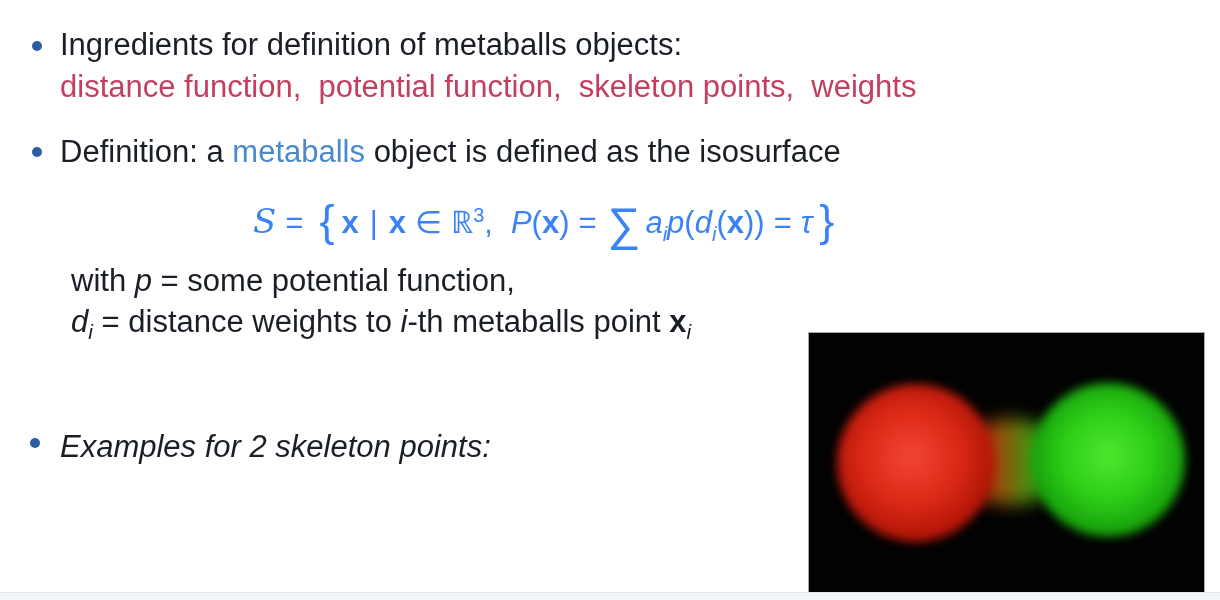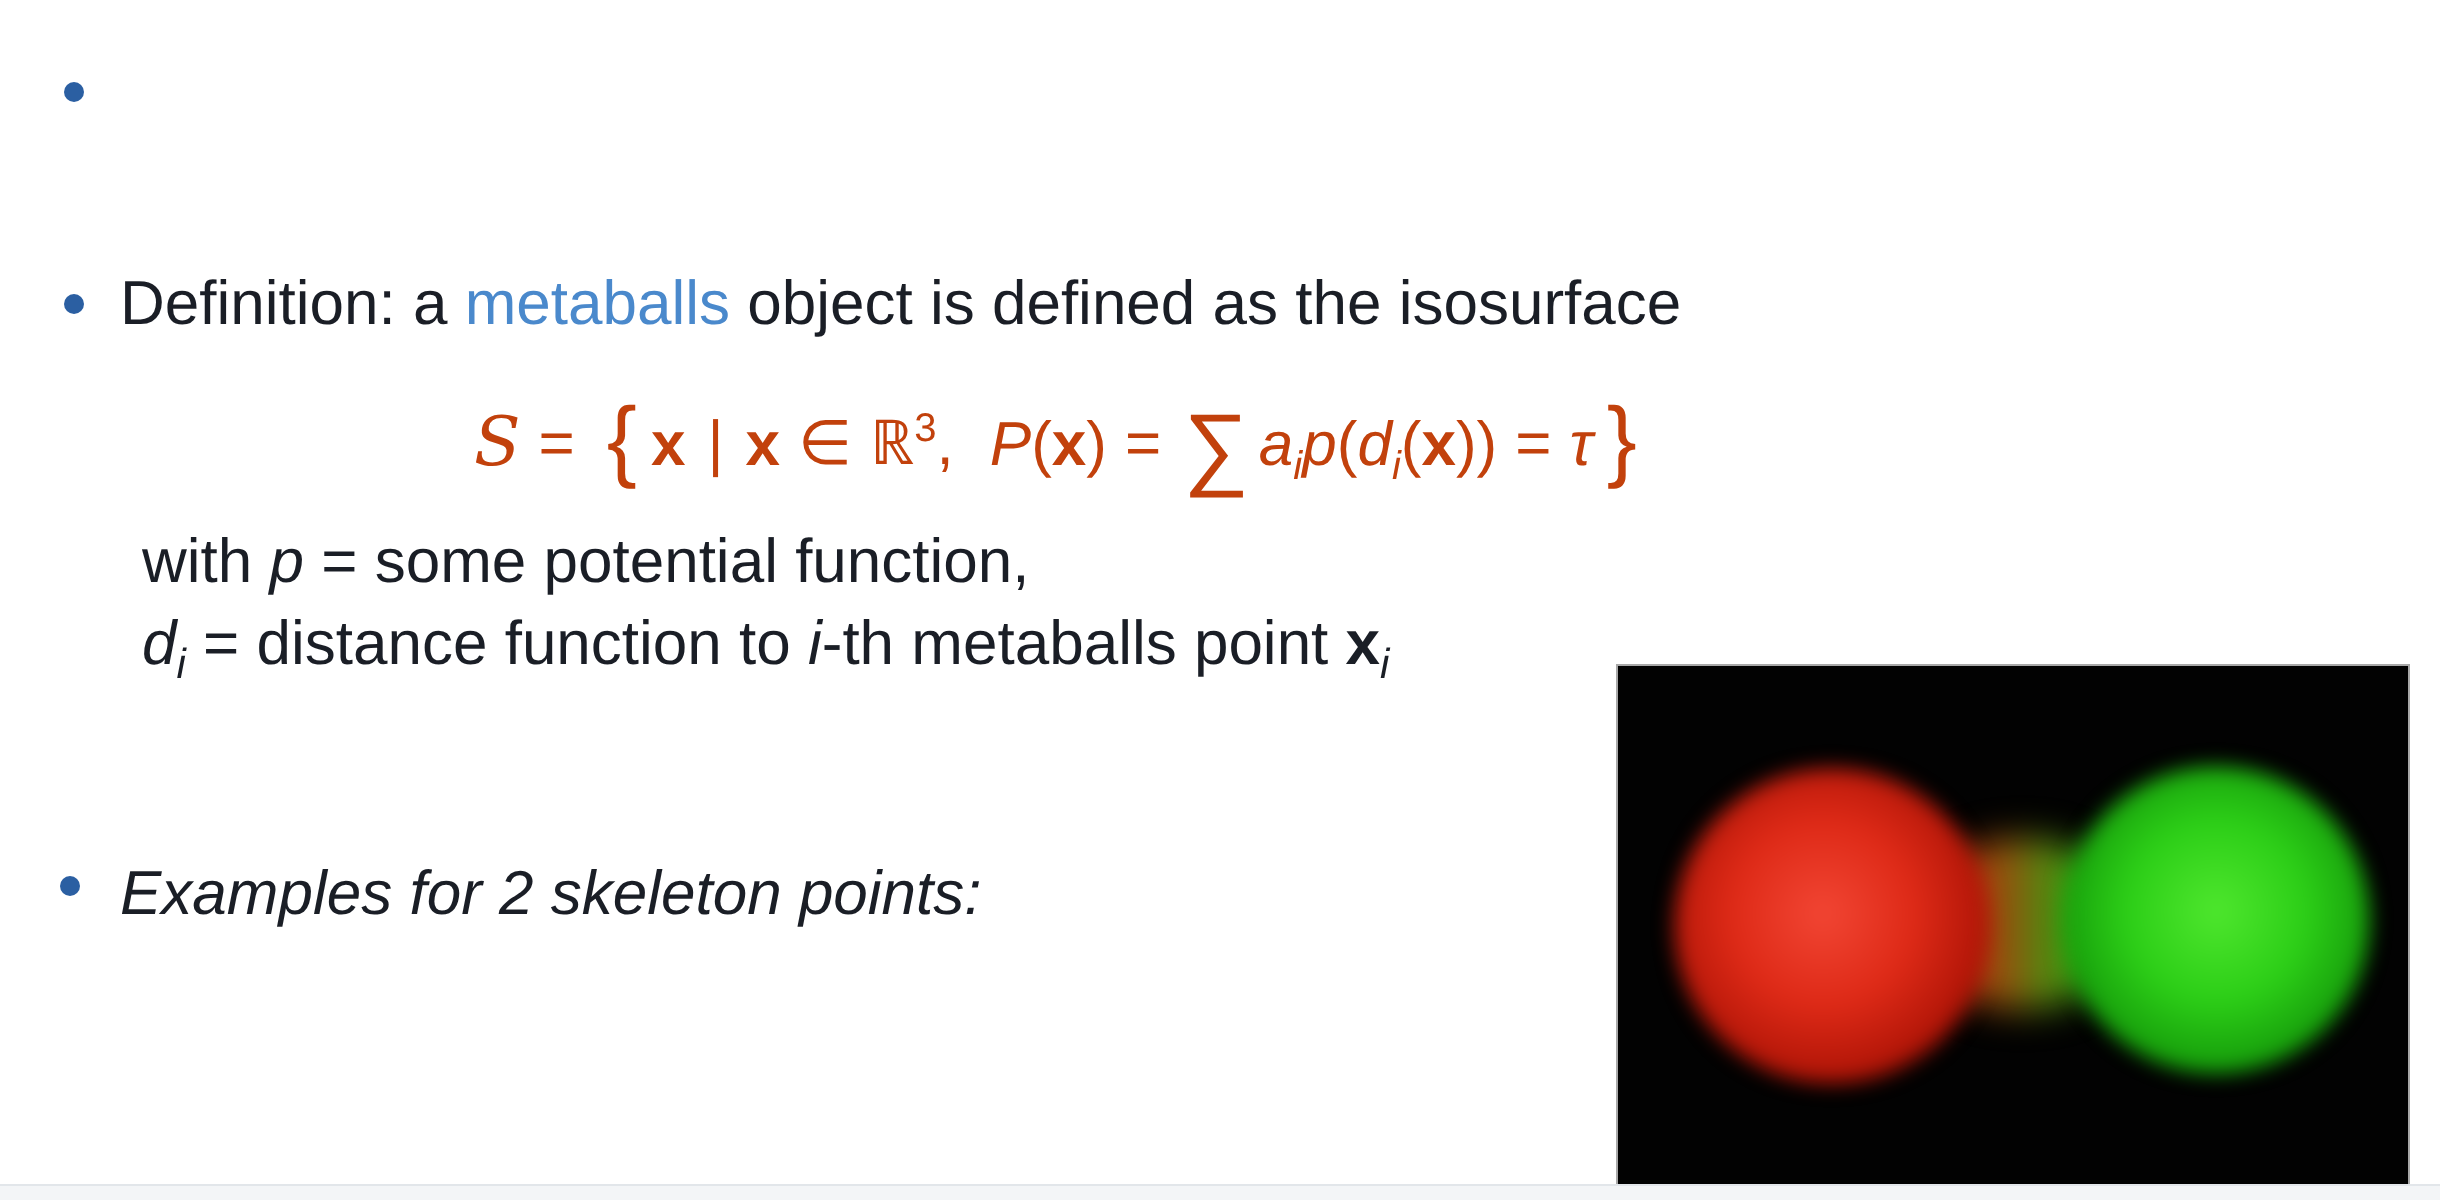--- a/index.html
+++ b/index.html
@@ -19,22 +19,22 @@
   #bullet2 { left:60px; top:131px; line-height:42px;text-align:center; }
   #bullet2 .kw { color:#4a89cc; }
 
   #notes { left:71px; top:260px; line-height:41px; }
   .var { font-style:italic; }
   .vec { font-weight:bold; font-style:normal; }
   sub.var, sub.vec { font-size:21px; }
 
   #bullet3 { left:60px; top:426px; line-height:42px;font-style:italic; }
 
-  .formula { position:absolute; left:237px; top:189px; line-height:52px;
-             font-size:31px; color:#c2410c; white-space:nowrap; }
+  .formula { position:absolute; left:253px; top:189px; line-height:52px;
+             font-size:31px; color:#3b82f6; white-space:nowrap; }
   .formula .scrS { font-family:"DejaVu Serif", serif; font-style:italic; font-size:34px; }
   .formula .op { margin:0 9px; }
   .formula .brace { font-size:45px; font-weight:300; vertical-align:-3px; margin:0 7px; }
   .formula .bar { margin:0 11px; }
   .formula .comma { margin-right:18px; }
   .formula .sum { font-size:46px; vertical-align:-7px; margin:0 5px 0 2px; }
   .formula sub { font-size:20px; }
   .formula .reals sup { font-size:20px; }
 
   .metaballs { position:absolute; left:808px; top:332px; width:395px; height:259px;
@@ -52,33 +52,37 @@
 
   .bottom-strip { position:absolute; left:0; bottom:0; width:1220px; height:7px;
     background:#f3f5f7; border-top:1px solid #e2e6ea; }
 </style>
 </head>
 <body>
 
 <div class="slide">
 
   <span class="dot" id="dot1"></span>
+  <div class="textline" id="bullet1">
+    <div>Ingredients for definition of metaballs objects:</div>
+    <div class="sub">distance function,  potential function,  skeleton points,  weights</div>
+  </div>
 
   <span class="dot" id="dot2"></span>
   <div class="textline" id="bullet2">
     <span>Definition: a </span><span class="kw">metaballs</span><span> object is defined as the isosurface</span>
   </div>
 
   <div class="formula">
     <span class="scrS">S</span><span class="op">=</span><span class="brace">{</span><span class="vec">x</span><span class="bar">|</span><span class="vec">x</span><span class="op">∈</span><span class="reals"><span>ℝ</span><sup>3</sup></span><span class="comma">,</span><span class="var">P</span><span>(</span><span class="vec">x</span><span>)</span><span class="op">=</span><span class="sum">∑</span><span class="var">a</span><sub class="var">i</sub><span class="var">p</span><span>(</span><span class="var">d</span><sub class="var">i</sub><span>(</span><span class="vec">x</span><span>))</span><span class="op">=</span><span class="var">τ</span><span class="brace">}</span>
   </div>
 
   <div class="textline" id="notes">
     <div><span>with </span><span class="var">p</span><span> = some potential function,</span></div>
-    <div><span class="var">d</span><sub class="var">i</sub><span> = distance function to </span><span class="var">i</span><span>-th metaballs point </span><span class="vec">x</span><sub class="var">i</sub></div>
+    <div><span class="var">d</span><sub class="var">i</sub><span> = distance weights to </span><span class="var">i</span><span>-th metaballs point </span><span class="vec">x</span><sub class="var">i</sub></div>
   </div>
 
   <span class="dot" id="dot3"></span>
   <div class="textline" id="bullet3">
     <span>Examples for 2 skeleton points:</span>
   </div>
 
   <div class="metaballs">
     <div class="neck"></div>
     <div class="blob red"></div>

